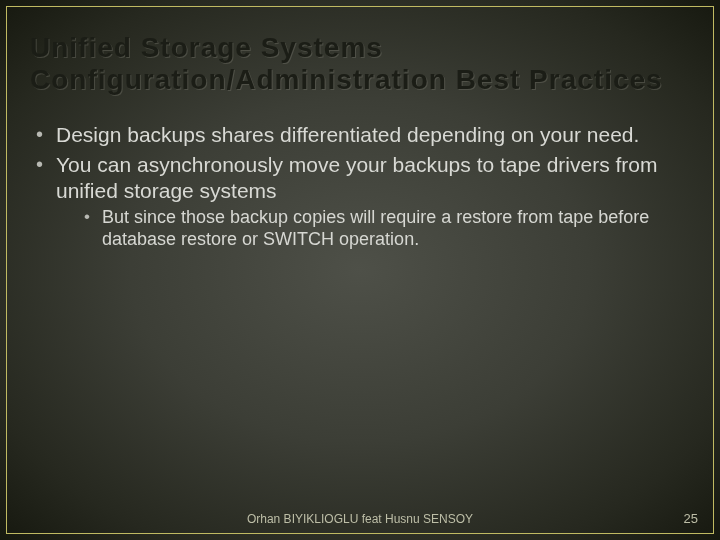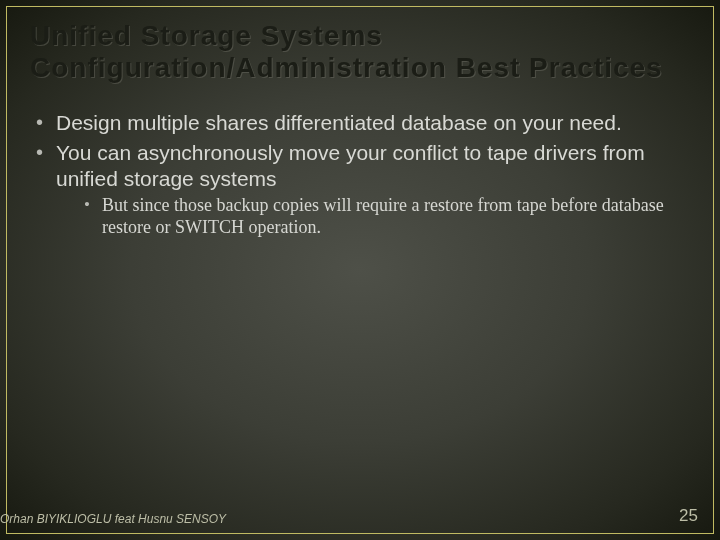--- a/index.html
+++ b/index.html
@@ -25,21 +25,21 @@
     bottom: 6px;
     border: 1px solid #c0ba62;
     box-sizing: border-box;
   }
   .content {
     position: absolute;
     top: 0;
     left: 0;
     right: 0;
     bottom: 0;
-    padding: 20px 30px 0 30px;
+    padding: 32px 30px 0 30px;
     box-sizing: border-box;
   }
   .title {
     color: #1b1d16;
     font-weight: bold;
     font-size: 28px;
     line-height: 1.15;
     letter-spacing: 1px;
     text-shadow: 1px 1px 0 rgba(120,120,110,0.4);
     margin-bottom: 26px;
@@ -62,21 +62,20 @@
     position: absolute;
     left: 6px;
     top: 0;
     color: #b8b9b3;
     font-size: 20px;
   }
   ul.level2 {
     list-style: none;
     padding: 0;
     margin: 4px 0 4px 0;
-    font-family: Liberation Serif, serif;
   }
   ul.level2 > li {
     color: #d6d7d2;
     font-size: 18px;
     line-height: 1.22;
     padding-left: 46px;
     position: relative;
     margin-bottom: 2px;
   }
   ul.level2 > li::before {
@@ -85,46 +84,45 @@
     left: 28px;
     top: 0;
     color: #b8b9b3;
     font-size: 17px;
   }
   .footer-author {
     position: absolute;
     bottom: 14px;
     left: 0;
     right: 0;
-    text-align: left;
+    text-align: center;
     color: #bdbea7;
     font-size: 12px;
-    font-style: italic;
   }
   .footer-page {
     position: absolute;
     bottom: 14px;
     right: 22px;
     color: #bdbea7;
-    font-size: 17px;
+    font-size: 13px;
   }
 </style>
 </head>
 <body>
 
 <div class="slide">
   <div class="inner-border"></div>
   <div class="content">
     <div class="title">Unified Storage Systems Configuration/Administration Best Practices</div>
     <ul class="level1">
       <li>
-        <span>Design multiple shares differentiated database on your need.</span>
+        <span>Design backups shares differentiated depending on your need.</span>
       </li>
       <li>
-        <span>You can asynchronously move your conflict to tape drivers from unified storage systems</span>
+        <span>You can asynchronously move your backups to tape drivers from unified storage systems</span>
         <ul class="level2">
           <li>
             <span>But since those backup copies will require a restore from tape before database restore or SWITCH operation.</span>
           </li>
         </ul>
       </li>
     </ul>
   </div>
   <div class="footer-author">Orhan BIYIKLIOGLU feat Husnu SENSOY</div>
   <div class="footer-page">25</div>

